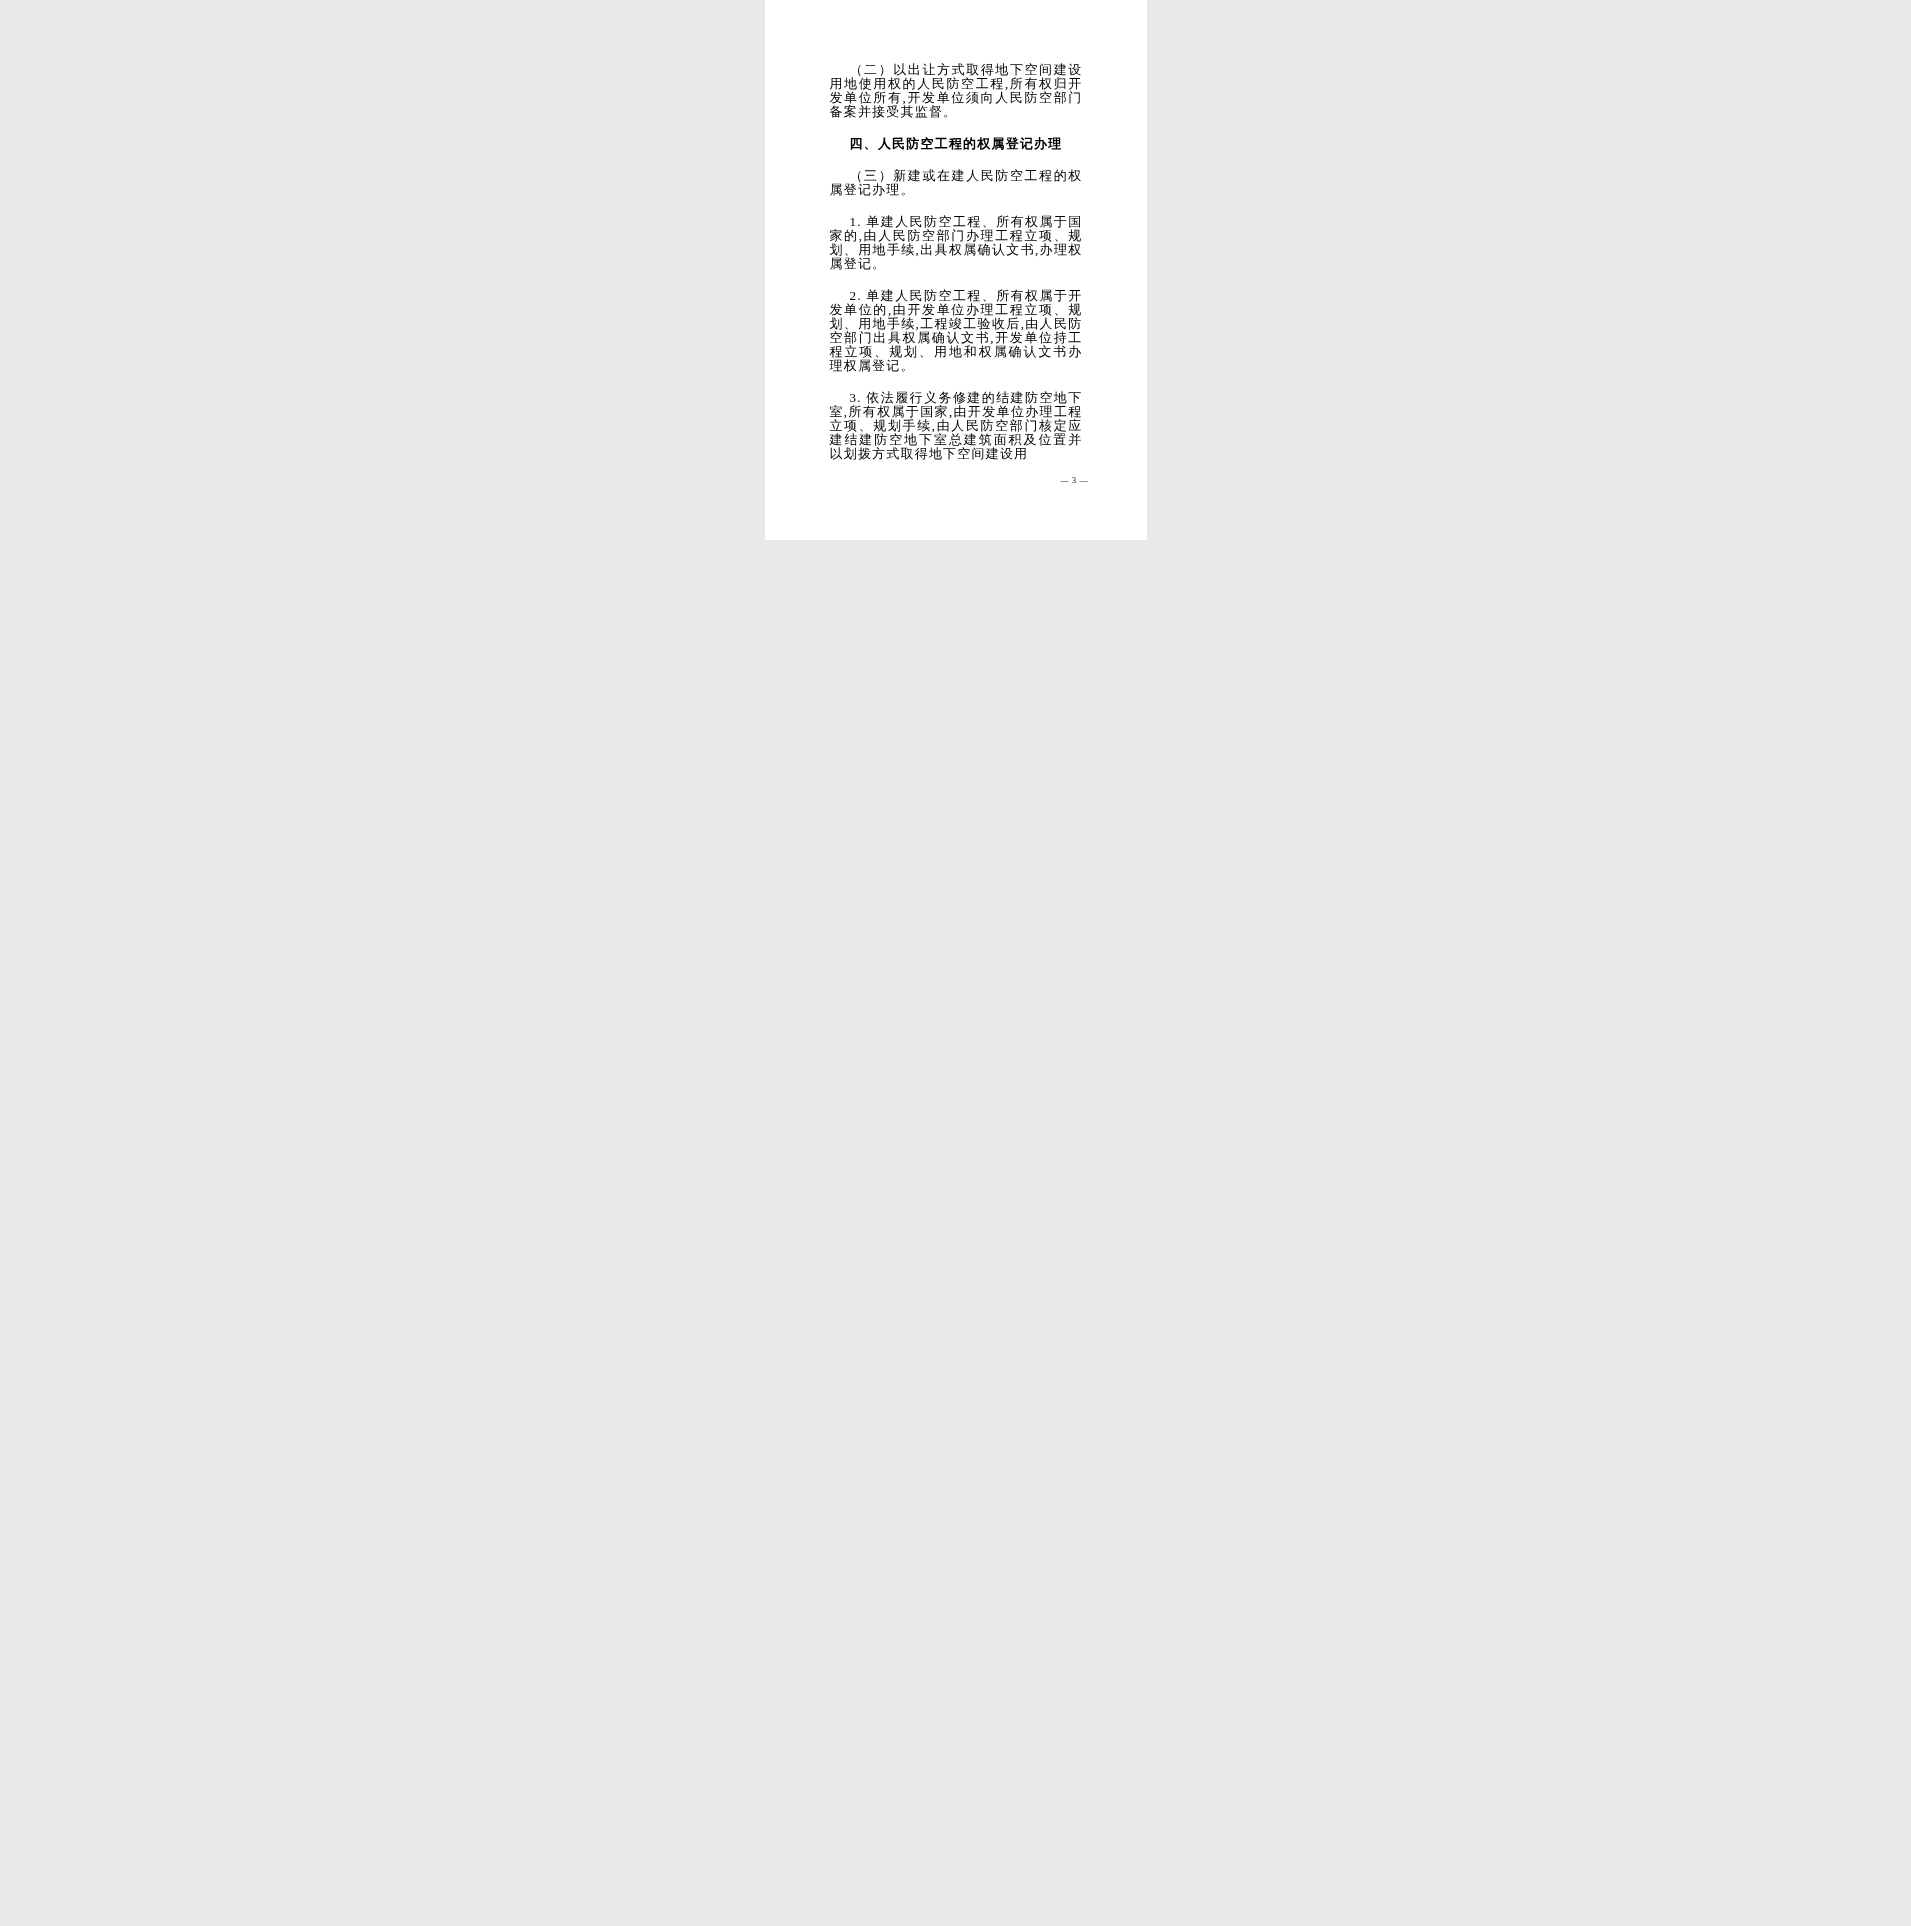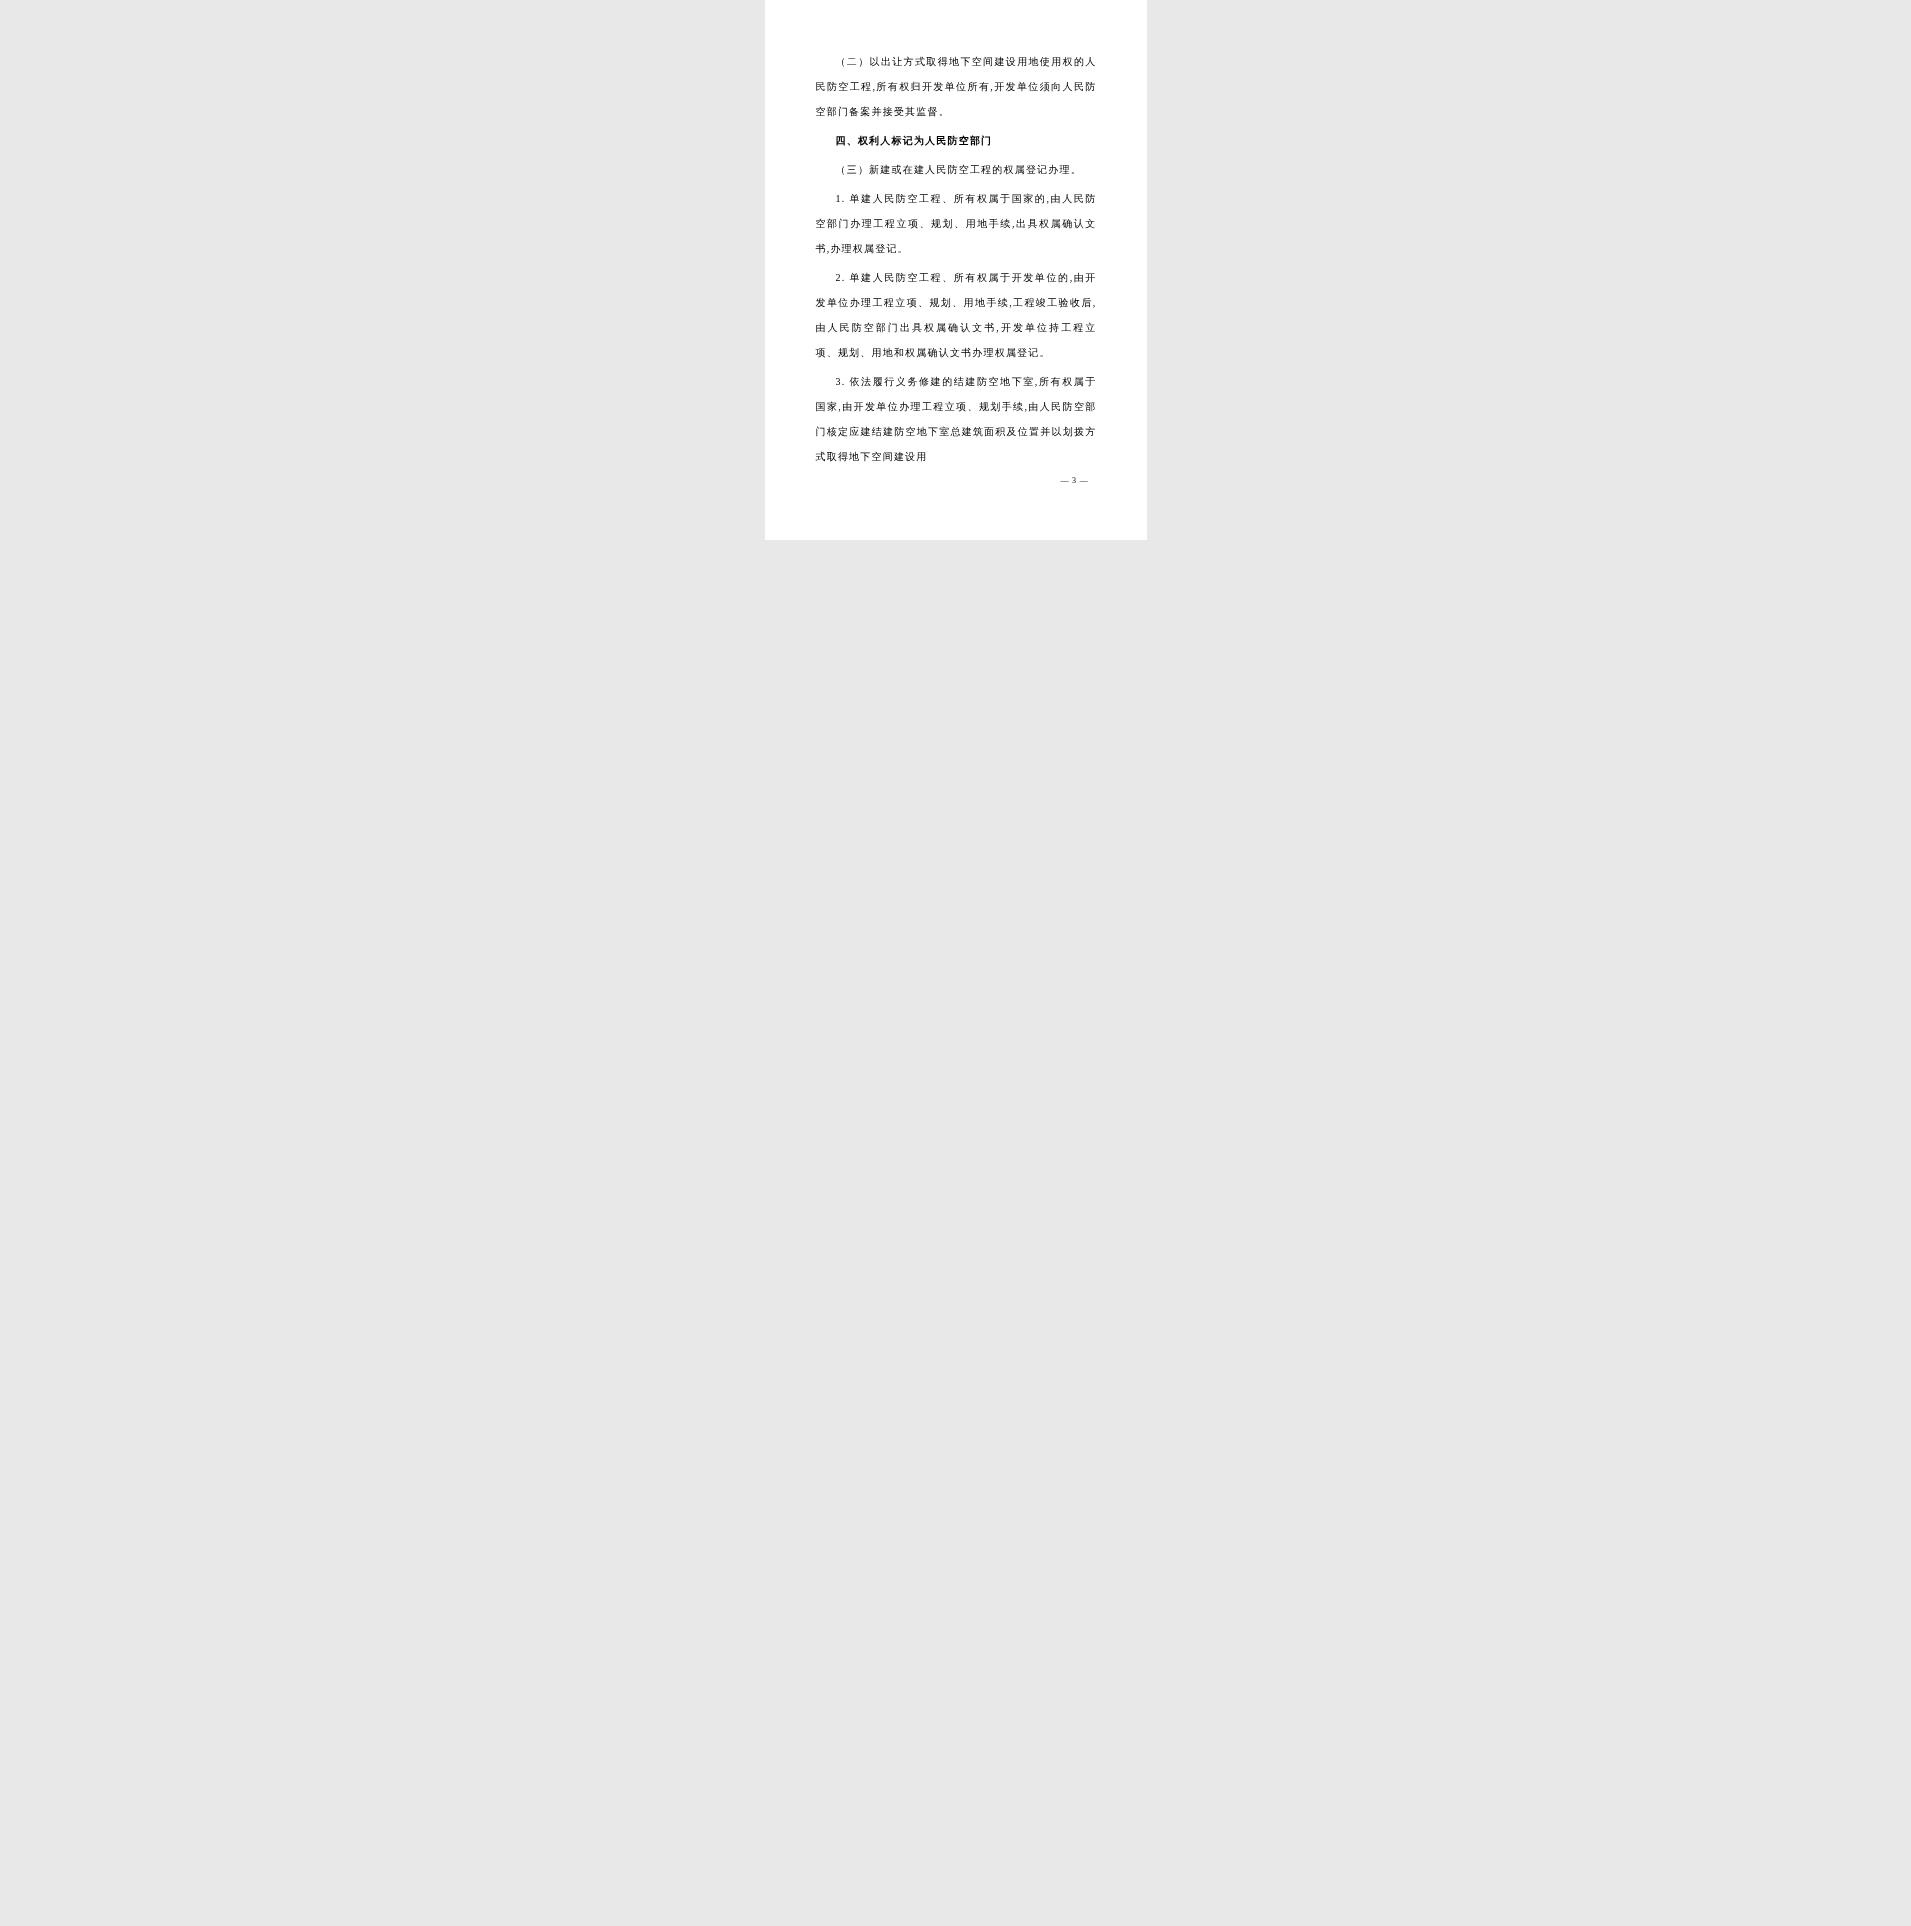--- a/index.html
+++ b/index.html
@@ -17,23 +17,23 @@
     font-family: "Liberation Serif", "DejaVu Serif", serif;
     overflow: hidden;
   }
   .content {
     position: absolute;
     left: 47px;
     top: 45px;
     width: 289px;
   }
   .para {
-    margin: 4px;
-    font-size: 10px;
-    line-height: 25px;
+    margin: 18px;
+    font-size: 13px;
+    line-height: 14px;
     letter-spacing: 1.2px;
     text-indent: 20px;
     text-align: justify;
     word-break: normal;
   }
   .para.heading {
     font-family: "Liberation Sans", "DejaVu Sans", sans-serif;
     font-weight: bold;
   }
   .page-number {
@@ -45,21 +45,21 @@
     letter-spacing: 0.8px;
     white-space: nowrap;
   }
 </style>
 </head>
 <body>
 
 <div class="page">
   <div class="content">
     <p class="para">（二）以出让方式取得地下空间建设用地使用权的人民防空工程,所有权归开发单位所有,开发单位须向人民防空部门备案并接受其监督。</p>
-    <p class="para heading">四、权利人标记为人民防空部门</p>
+    <p class="para heading">四、人民防空工程的权属登记办理</p>
     <p class="para">（三）新建或在建人民防空工程的权属登记办理。</p>
     <p class="para">1. 单建人民防空工程、所有权属于国家的,由人民防空部门办理工程立项、规划、用地手续,出具权属确认文书,办理权属登记。</p>
     <p class="para">2. 单建人民防空工程、所有权属于开发单位的,由开发单位办理工程立项、规划、用地手续,工程竣工验收后,由人民防空部门出具权属确认文书,开发单位持工程立项、规划、用地和权属确认文书办理权属登记。</p>
     <p class="para">3. 依法履行义务修建的结建防空地下室,所有权属于国家,由开发单位办理工程立项、规划手续,由人民防空部门核定应建结建防空地下室总建筑面积及位置并以划拨方式取得地下空间建设用</p>
   </div>
   <div class="page-number">— 3 —</div>
 </div>
 
 
 </body></html>

